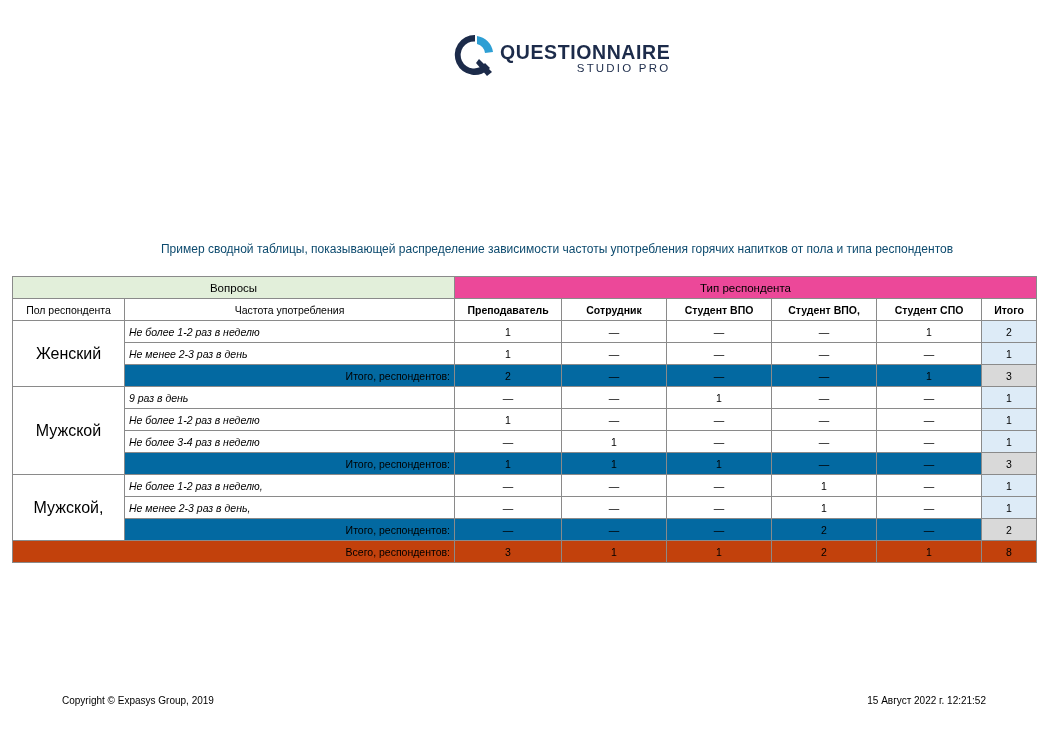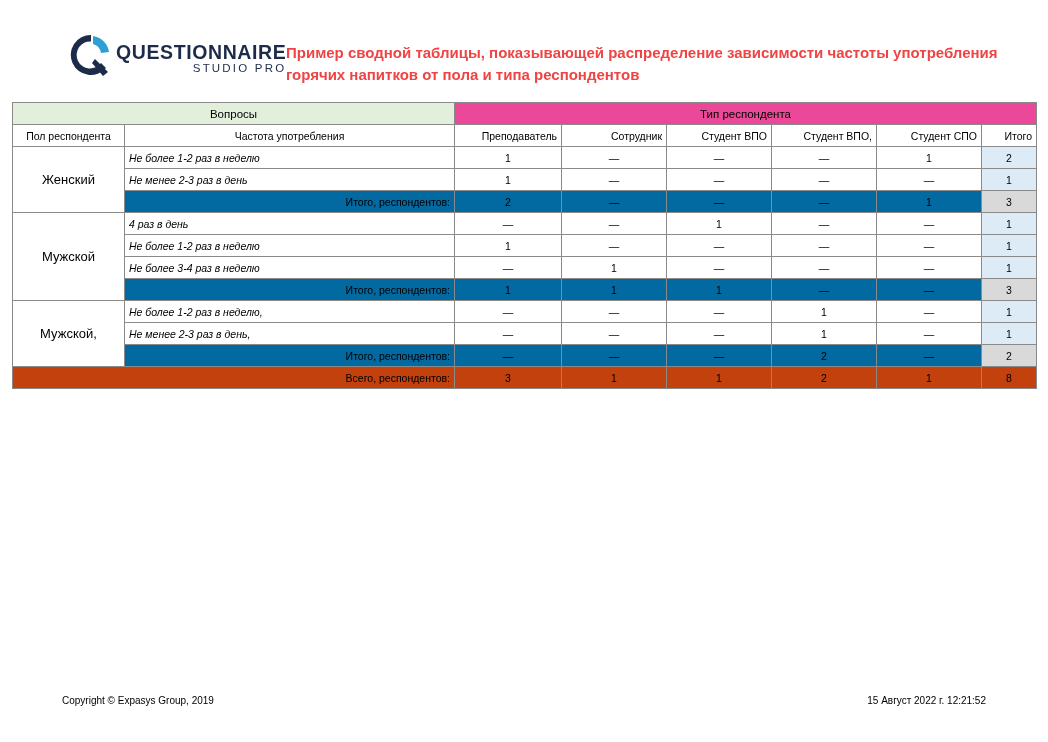--- a/index.html
+++ b/index.html
@@ -16,23 +16,24 @@
     overflow: hidden;
   }
   .page {
     position: relative;
     width: 1048px;
     height: 742px;
   }
   
   .header {
     display: flex;
-    align-items: flex-end;
+    align-items: center;
     padding: 26px 24px 0 60px;
     box-sizing: border-box;
+    flex-direction: column;
   }
   .logo {
     width: 196px;
     flex: 0 0 196px;
     position: relative;
     height: 60px;
   }
   .logo-mark {
     position: absolute;
     left: 8px;
@@ -59,23 +60,23 @@
     letter-spacing: 2.2px;
     color: #1c2b4a;
     text-align: right;
     line-height: 13px;
     white-space: nowrap;
   }
   .doc-title {
     flex: 1;
     padding-left: 30px;
     padding-top: 16px;
-    font-size: 15px;
-    font-weight: bold;
-    color: #ef4444;
+    font-size: 12px;
+    font-weight: normal;
+    color: #0c4a6e;
     line-height: 22px;
   }
   
   .table-wrap {
     padding: 16px 12px 0 12px;
   }
   table.pivot {
     border-collapse: collapse;
     table-layout: fixed;
     width: 1024px;
@@ -102,27 +103,26 @@
     font-weight: bold;
     font-size: 11.5px;
     height: 21px;
   }
   .col-hdr {
     background: #ffffff;
     text-align: center;
     font-size: 10.5px;
   }
   .col-hdr.bold {
-    font-weight: normal;
-    text-align: right;
+    font-weight: bold;
   }
   .gender-cell {
     text-align: center;
     font-weight: bold;
-    font-size: 13px;
+    font-size: 16px;
     vertical-align: top;
     padding-top: 4px;
   }
   .freq-cell {
     font-style: italic;
     font-size: 10.5px;
     padding-left: 8px;
     text-align: left;
   }
   .num {
@@ -239,21 +239,21 @@
           <td class="num">2</td>
           <td class="num">—</td>
           <td class="num">—</td>
           <td class="num">—</td>
           <td class="num">1</td>
           <td class="itogo-col sub">3</td>
         </tr>
 
         <tr>
           <td class="gender-cell" rowspan="4">Мужской</td>
-          <td class="freq-cell">4 раз в день</td>
+          <td class="freq-cell">9 раз в день</td>
           <td class="num">—</td>
           <td class="num">—</td>
           <td class="num">1</td>
           <td class="num">—</td>
           <td class="num">—</td>
           <td class="itogo-col">1</td>
         </tr>
         <tr>
           <td class="freq-cell">Не более 1-2 раз в неделю</td>
           <td class="num">1</td>

